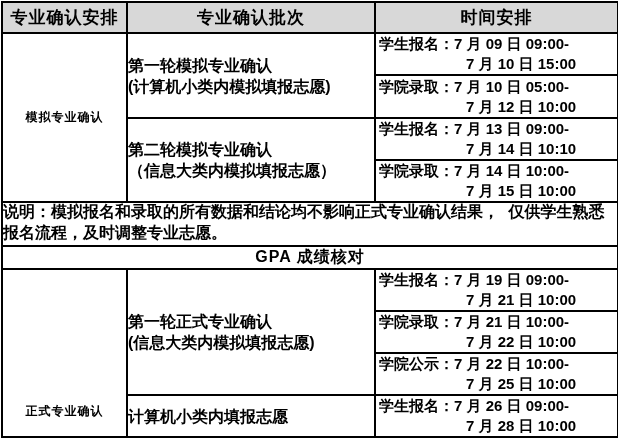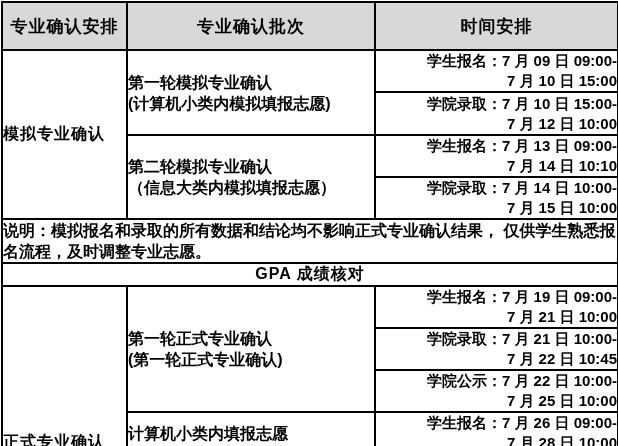--- a/index.html
+++ b/index.html
@@ -18,68 +18,70 @@
     width: 616px;
     margin: 1px 0 0 1px;
     font-weight: bold;
   }
   table.sched td, table.sched th {
     border: 2px solid #000000;
     padding: 0;
     overflow: hidden;
   }
   
-  td.time-cell { border-top-width: 1px; border-bottom-width: 1px; text-align: right; }
+  td.time-cell { border-top-width: 1px; border-bottom-width: 1px; }
   tr.hdr th { border-bottom-width: 2px; }
   td.note-cell, td.gpa-cell { border-top-width: 2px; border-bottom-width: 2px; }
 
   col.c1 { width: 125px; }
   col.c2 { width: 248px; }
   col.c3 { width: 243px; }
 
-  tr.hdr { height: 48px; }
+  tr.hdr { height: 31px; }
   tr.time-row { height: 42px; }
   tr.time-row-b { height: 43px; }
   tr.note-row { height: 43px; }
   tr.gpa-row { height: 20px; }
 
   th.hcell {
     background: #d8d8d8;
     font-size: 17px;
     text-align: center;
     vertical-align: middle;
     letter-spacing: 1px;
   }
   td.stage-cell {
+    text-align: center;
     vertical-align: middle;
-    font-size: 16px;
+    font-size: 12px;
     letter-spacing: 1px;
   }
   td.stage-cell.bottom-aligned {
     vertical-align: bottom;
-    padding-bottom: 0;
+    padding-bottom: 16px;
   }
   td.batch-cell {
     vertical-align: middle;
     font-size: 16px;
     line-height: 21px;
   }
   td.time-cell {
     vertical-align: middle;
     font-size: 15px;
     line-height: 20px;
     white-space: nowrap;
   }
   .time-line1 { padding-left: 3px; }
   .time-line2 { padding-left: 90px; }
   td.note-cell {
     font-size: 16px;
     line-height: 21px;
     padding: 1px 3px 1px 3px;
     vertical-align: middle;
+    font-family: Liberation Mono, monospace;
   }
   td.gpa-cell {
     font-size: 16px;
     text-align: center;
     vertical-align: middle;
     letter-spacing: 1px;
   }
 </style>
 </head>
 <body>
@@ -104,21 +106,21 @@
       <div>第一轮模拟专业确认</div>
       <div>(计算机小类内模拟填报志愿)</div>
     </td>
     <td class="time-cell">
       <div class="time-line1">学生报名：7 月 09 日 09:00-</div>
       <div class="time-line2">7 月 10 日 15:00</div>
     </td>
   </tr>
   <tr class="time-row-b">
     <td class="time-cell">
-      <div class="time-line1">学院录取：7 月 10 日 15:00-</div>
+      <div class="time-line1">学院录取：7 月 10 日 05:00-</div>
       <div class="time-line2">7 月 12 日 10:00</div>
     </td>
   </tr>
 
   <tr class="time-row">
     <td class="batch-cell" rowspan="2">
       <div>第二轮模拟专业确认</div>
       <div>（信息大类内模拟填报志愿）</div>
     </td>
     <td class="time-cell">
@@ -138,31 +140,31 @@
   </tr>
 
   <tr class="gpa-row">
     <td class="gpa-cell" colspan="3">GPA 成绩核对</td>
   </tr>
 
   <tr class="time-row">
     <td class="stage-cell bottom-aligned" rowspan="4">正式专业确认</td>
     <td class="batch-cell" rowspan="3">
       <div>第一轮正式专业确认</div>
-      <div>(第一轮正式专业确认)</div>
+      <div>(信息大类内模拟填报志愿)</div>
     </td>
     <td class="time-cell">
       <div class="time-line1">学生报名：7 月 19 日 09:00-</div>
       <div class="time-line2">7 月 21 日 10:00</div>
     </td>
   </tr>
   <tr class="time-row">
     <td class="time-cell">
       <div class="time-line1">学院录取：7 月 21 日 10:00-</div>
-      <div class="time-line2">7 月 22 日 10:45</div>
+      <div class="time-line2">7 月 22 日 10:00</div>
     </td>
   </tr>
   <tr class="time-row">
     <td class="time-cell">
       <div class="time-line1">学院公示：7 月 22 日 10:00-</div>
       <div class="time-line2">7 月 25 日 10:00</div>
     </td>
   </tr>
 
   <tr class="time-row">

